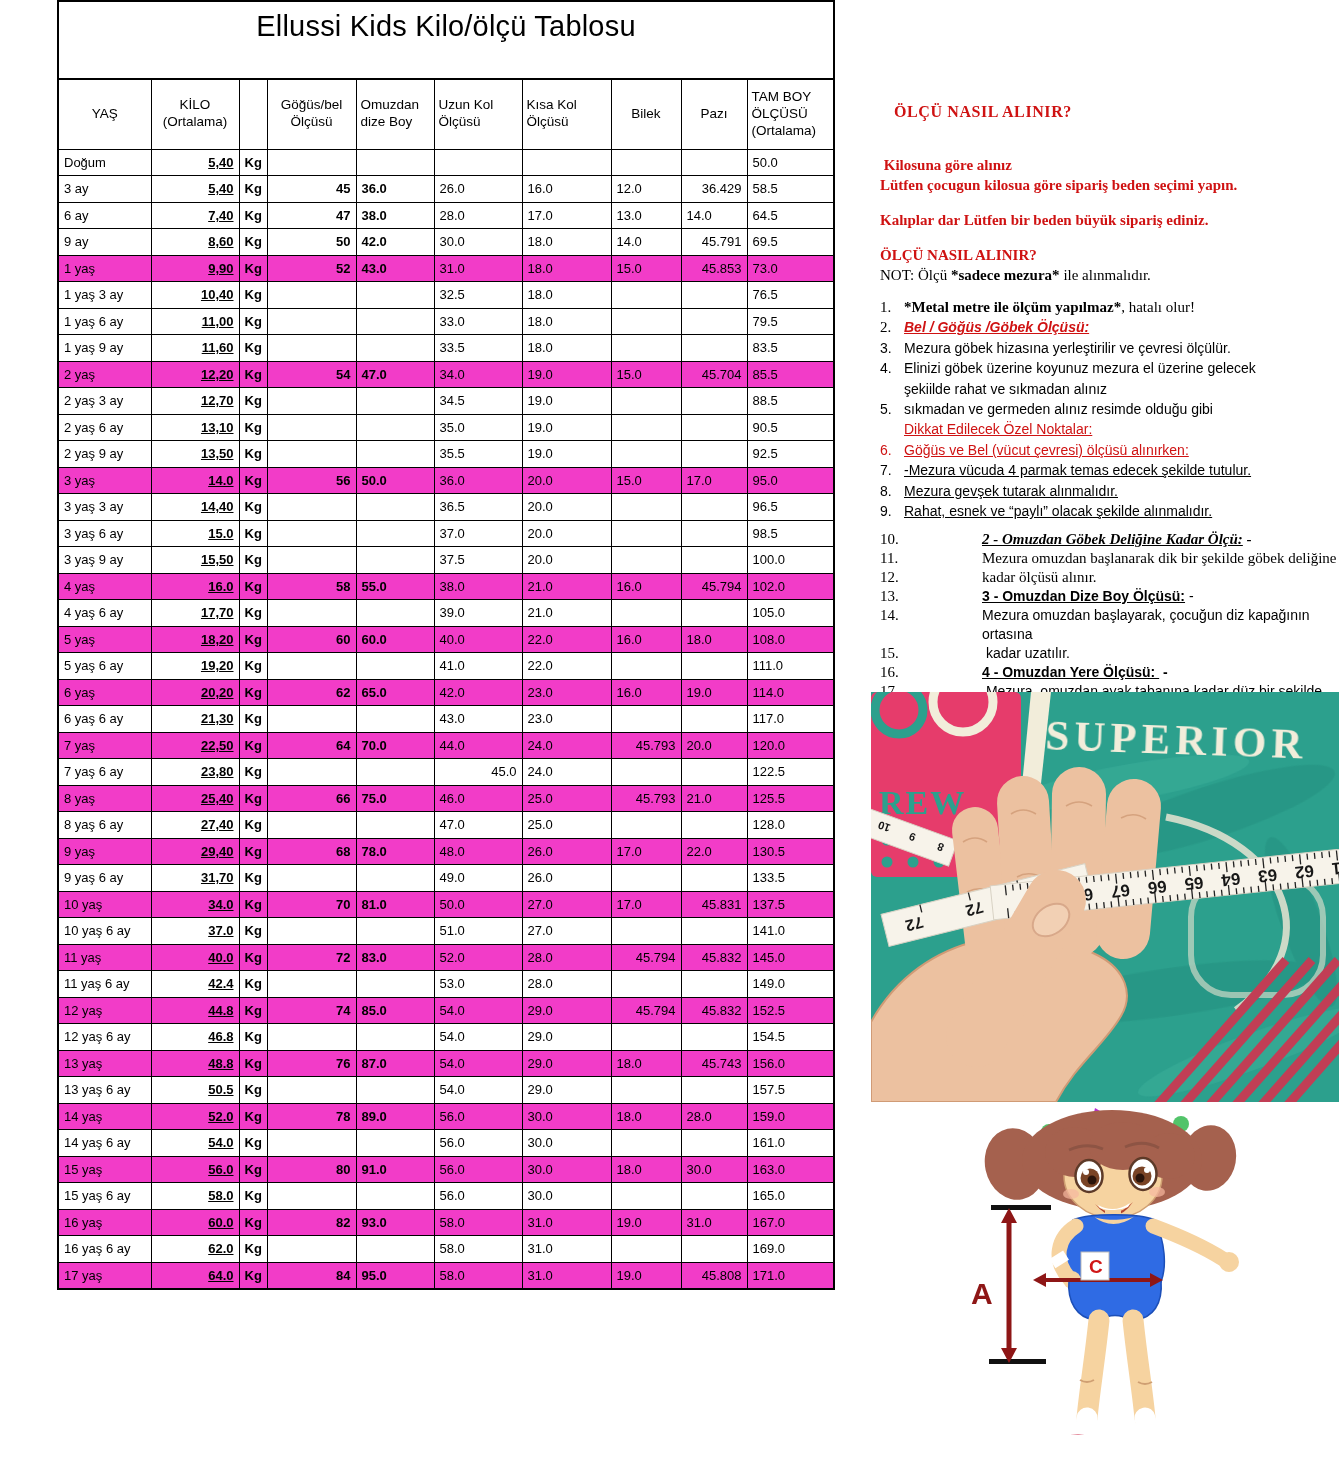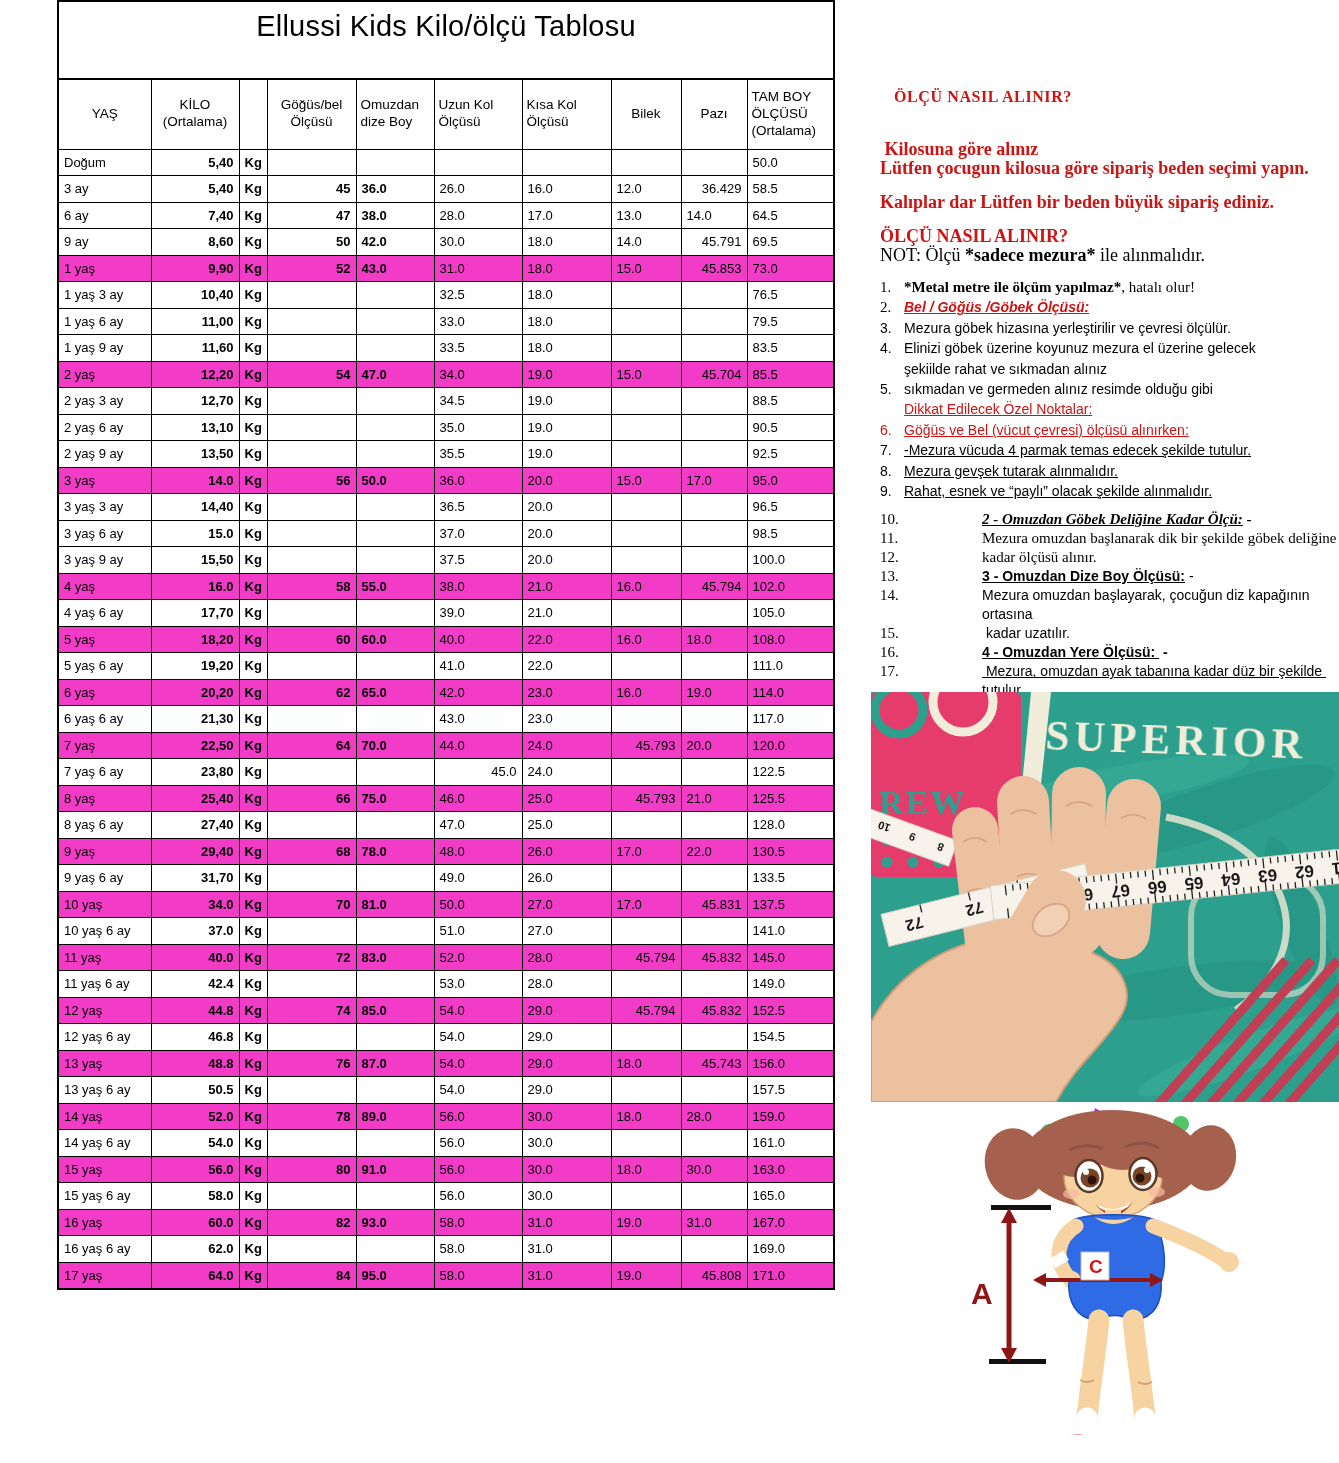--- a/index.html
+++ b/index.html
@@ -15,38 +15,38 @@
   table.size th{height:70px;font-weight:normal;font-size:13.5px;white-space:pre-line;vertical-align:middle;padding:0 4px;line-height:1.25;}
   table.size td{height:26.5px;font-size:13px;padding:0 5px;line-height:1;}
   th:nth-child(1){text-align:center;}
   th:nth-child(2){font-weight:bold;text-align:center;}
   th:nth-child(4){font-weight:bold;text-align:center;}
   th:nth-child(5){font-weight:bold;text-align:left;margin-top:8px;}
   th:nth-child(6),th:nth-child(7){text-align:left;}
   th:nth-child(8),th:nth-child(9){text-align:center;}
   th:nth-child(10){text-align:left;}
   td:nth-child(1){text-align:left;}
-  td:nth-child(2){text-align:right;font-weight:bold;padding-right:9px;}
+  td:nth-child(2){text-align:right;font-weight:bold;padding-right:9px;text-decoration:underline;}
   td:nth-child(3){font-weight:bold;text-align:left;}
   td:nth-child(4){text-align:right;font-weight:bold;padding-right:9px;}
   td:nth-child(5){text-align:left;font-weight:bold;}
   td:nth-child(6),td:nth-child(7),td:nth-child(8),td:nth-child(9),td:nth-child(10){text-align:left;}
   td.ra{text-align:right;padding-right:4px;}
   tr.hl td{background:#f23cc8;}
 
   
-  .panel{position:absolute;left:880px;top:82px;width:459px;}
+  .panel{position:absolute;left:880px;top:97px;width:459px;}
   .b{font-weight:bold;}
   .i{font-style:italic;}
   .u{text-decoration:underline;}
   .red{color:#cf1212;}
   .serif{font-family:"Liberation Serif",serif;}
   .panel-heading{margin:6px 0 0 14px;font-family:"Liberation Serif",serif;font-weight:bold;font-size:16px;color:#cf1212;letter-spacing:0.6px;}
   .intro{margin-top:34px;}
-  .iline{font-size:18px;line-height:19px;white-space:pre-wrap;}
+  .iline{font-size:15px;line-height:19px;white-space:pre-wrap;}
   .iline.gap{margin-top:15px;}
   .list{margin-top:12px;}
   .item{display:flex;line-height:20.4px;font-size:14px;}
   .item .num{flex:0 0 24px;}
   .item.wide{line-height:19px;gap:45px;}
   .item.wide .num{flex:0 0 57px;}
   .item.gap{margin-top:9px;}
   .item .txt{flex:1;}
   .item .ln{white-space:pre-wrap;}
   .item .serif{font-size:15px;}

